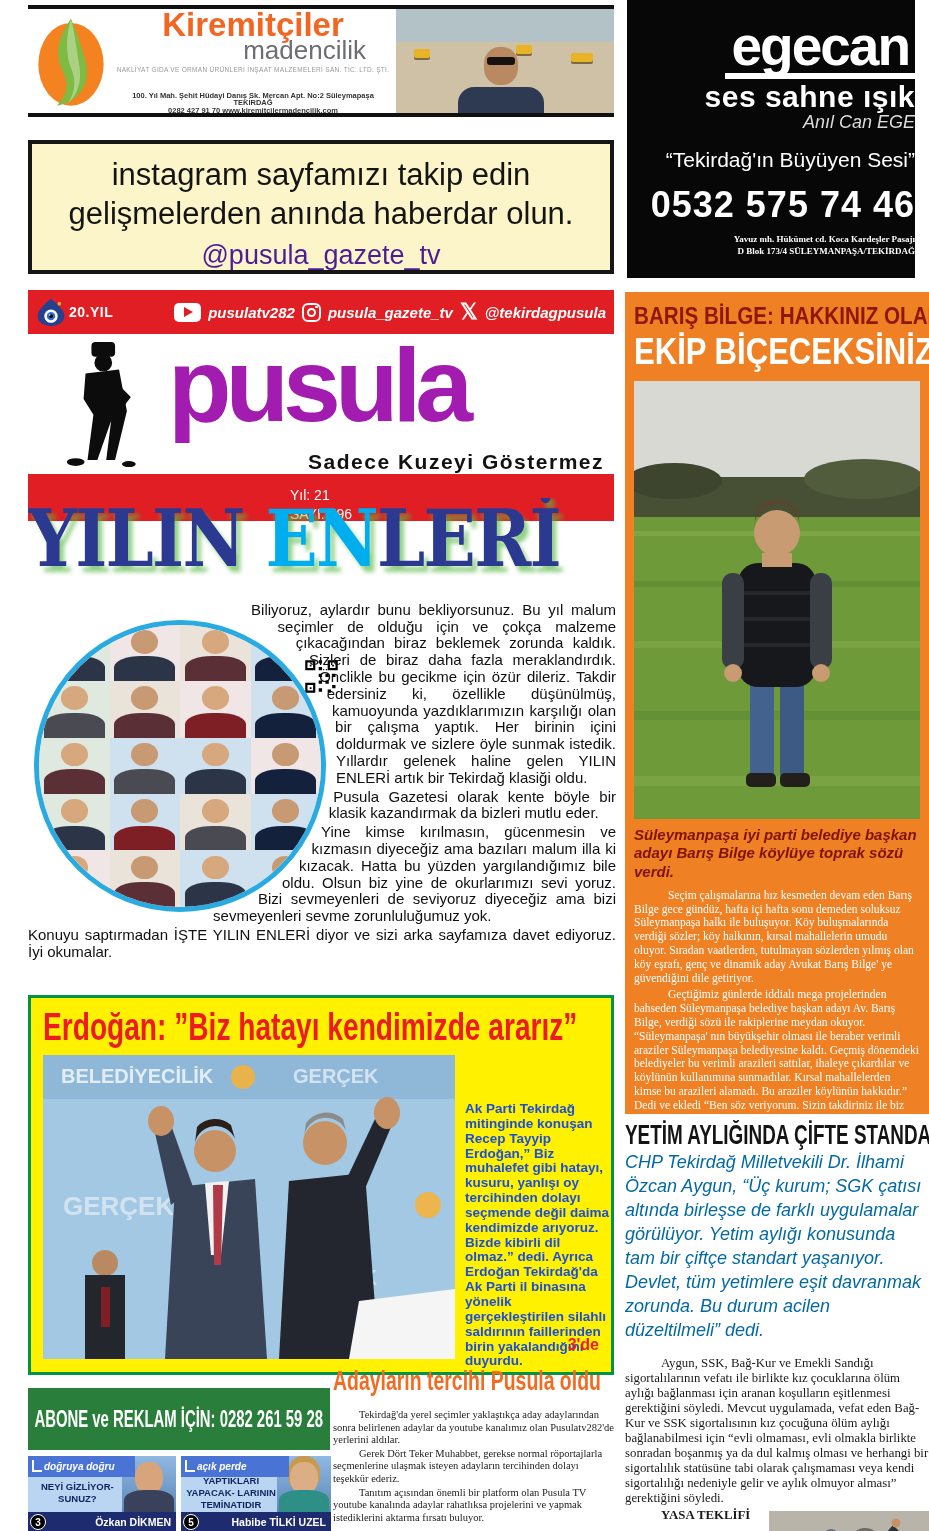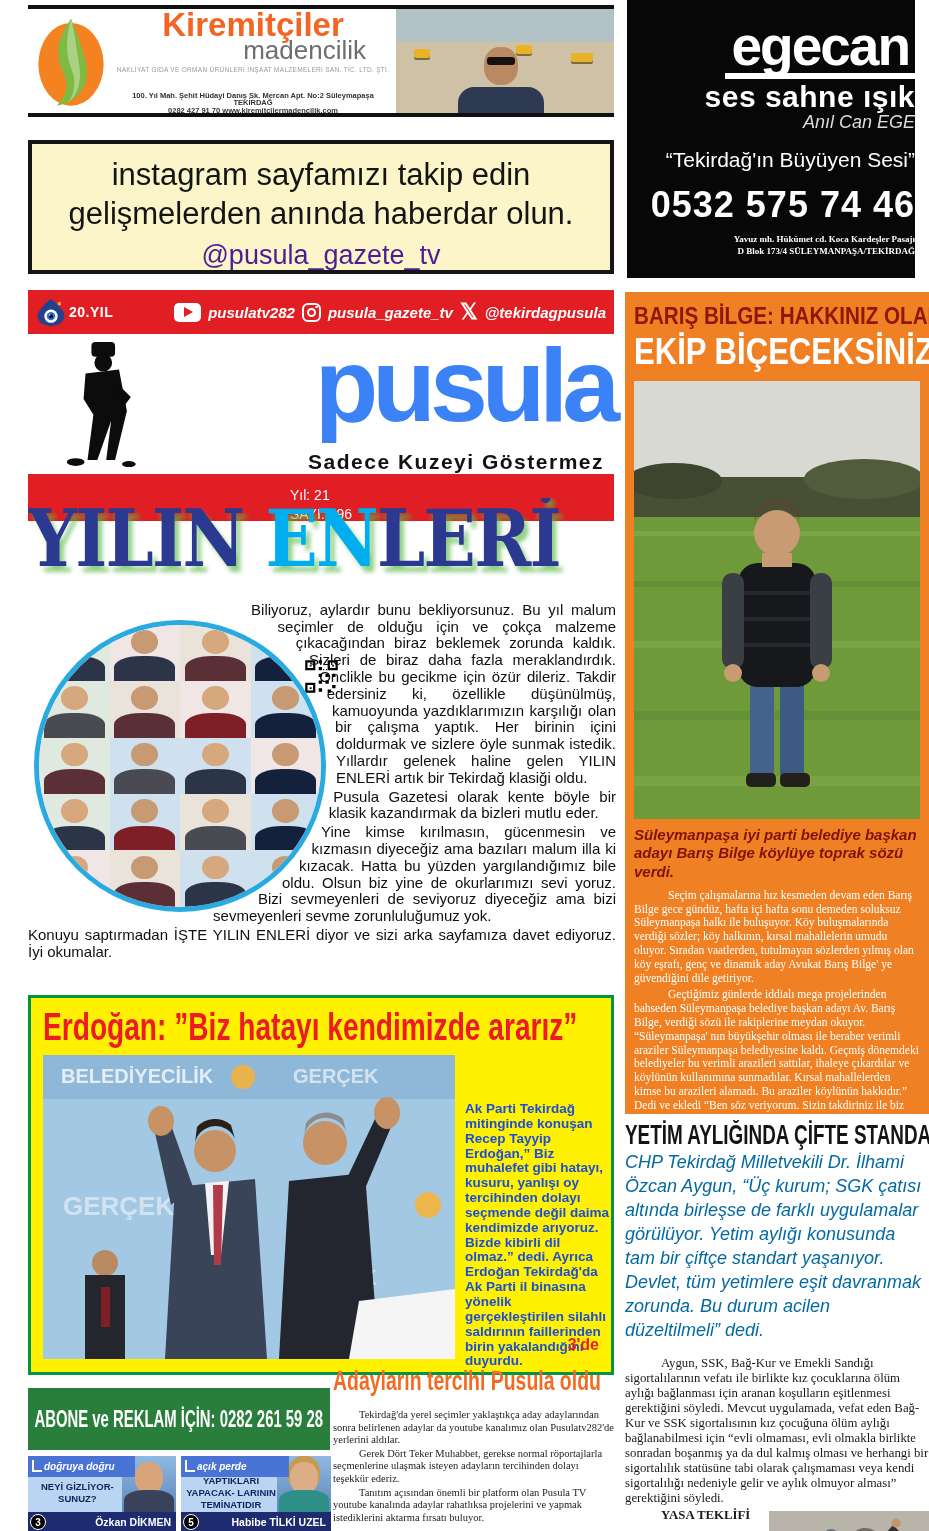--- a/index.html
+++ b/index.html
@@ -50,22 +50,22 @@
   .socials { margin-left:auto; display:flex; align-items:center; gap:7px; font-weight:bold; font-style:italic; font-size:15px; }
   .yt { width:27px; height:19px; background:#fff; border-radius:5px; position:relative; display:inline-block; }
   .yt i { position:absolute; left:10px; top:4.5px; border-left:9px solid #E01E23;
           border-top:5px solid transparent; border-bottom:5px solid transparent; }
   .ig { width:19px; height:19px; border:2px solid #fff; border-radius:6px; position:relative; display:inline-block; }
   .ig::before { content:""; position:absolute; inset:3px; border:2px solid #fff; border-radius:50%; }
   .ig::after { content:""; position:absolute; right:1px; top:1px; width:2.5px; height:2.5px; background:#fff; border-radius:50%; }
   .xlogo { font-weight:bold; font-style:normal; font-size:22px; line-height:1; }
   .mast-mid { height:140px; background:#fff; position:relative; }
   .ataturk { position:absolute; left:28px; top:6px; height:128px; }
-  .logo-pusula { position:absolute; left:140px; top:-14px; width:446px; text-align:right;
-                 color:#3b82f6; font-size:104px; font-weight:bold; letter-spacing:-6px; line-height:1.25; }
+  .logo-pusula { position:absolute; left:140px; top:-14px; width:446px; text-align:left;
+                 color:#a21caf; font-size:104px; font-weight:bold; letter-spacing:-6px; line-height:1.25; }
   .tagline { position:absolute; right:10px; bottom:0; font-size:21px; font-weight:bold; letter-spacing:1.5px; color:#121212; }
   .mast-bottom { height:47px; background:#E01E23; color:#fff; display:flex; align-items:center; padding:12px 9px; gap:9px;flex-direction:column; }
   .mb-issue { font-size:14px; line-height:1.35; white-space:nowrap; }
   .mb-divider { width:2px; height:36px; background:#fff; flex:none; }
   .mb-date { font-size:12px; line-height:1.1; }
   .mb-sub { flex:1; text-align:center; font-size:20px; font-weight:bold; font-style:italic; white-space:nowrap; }
   .qr { width:37px; height:37px; background:#fff; flex:none; }
   .mb-price { font-size:15px; white-space:nowrap; }
 
   

